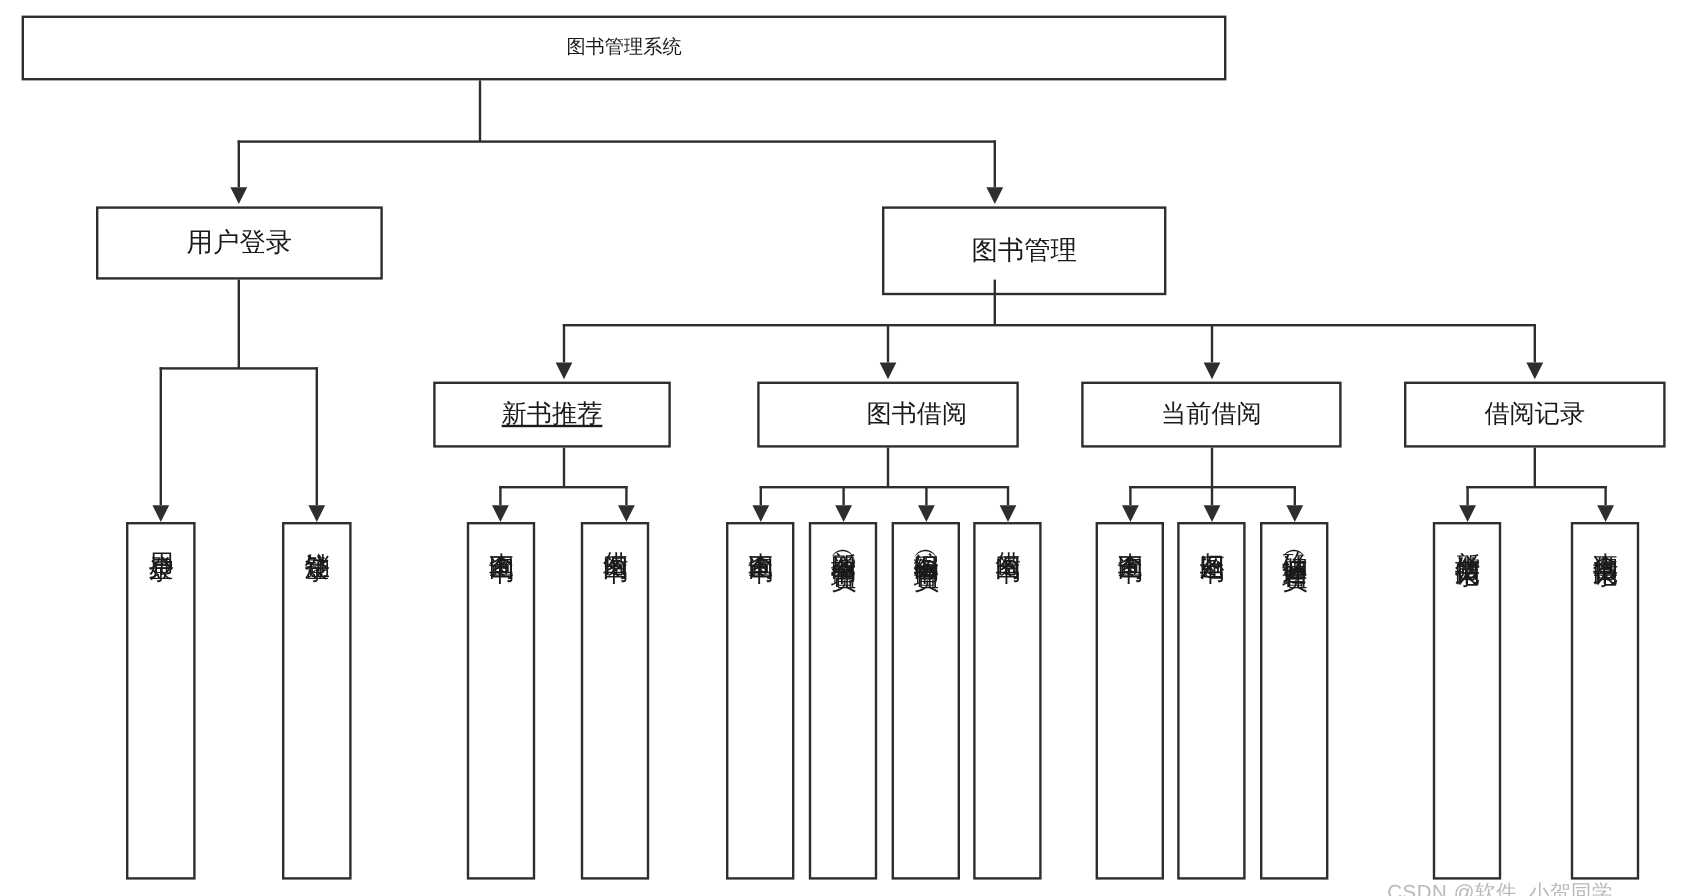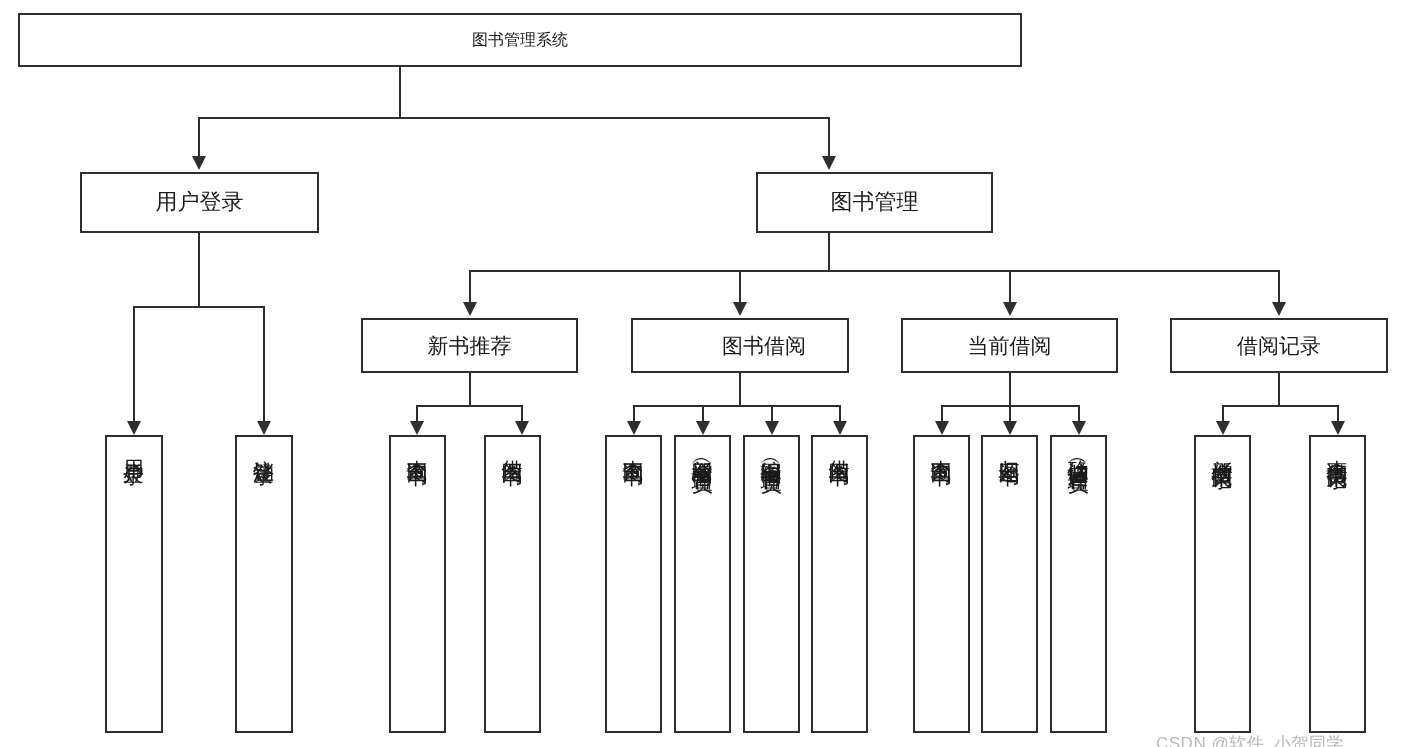--- a/index.html
+++ b/index.html
@@ -81,21 +81,21 @@
   <div class="hline" style="left:198px; top:117px; width:632px;"></div>
 
   <div class="vline" style="left:198px; top:117px; height:39px;"></div>
   <div class="arrow" style="left:192px; top:156px;"></div>
   <div class="vline" style="left:828px; top:117px; height:39px;"></div>
   <div class="arrow" style="left:822px; top:156px;"></div>
 
   <div class="node level2" style="left:80px; top:172px; width:239px; height:61px;">
     <span>用户登录</span>
   </div>
-  <div class="node level2" style="left:756px; top:172px; width:237px; height:61px;">
+  <div class="node level2" style="left:735px; top:172px; width:237px; height:74px;">
     <span>图书管理</span>
   </div>
 
   <div class="vline" style="left:198px; top:233px; height:74px;"></div>
   <div class="hline" style="left:133px; top:306px; width:132px;"></div>
   <div class="vline" style="left:133px; top:306px; height:115px;"></div>
   <div class="arrow" style="left:127px; top:421px;"></div>
   <div class="vline" style="left:263px; top:306px; height:115px;"></div>
   <div class="arrow" style="left:257px; top:421px;"></div>
 
@@ -110,21 +110,21 @@
   <div class="hline" style="left:469px; top:270px; width:811px;"></div>
   <div class="vline" style="left:469px; top:270px; height:32px;"></div>
   <div class="arrow" style="left:463px; top:302px;"></div>
   <div class="vline" style="left:739px; top:270px; height:32px;"></div>
   <div class="arrow" style="left:733px; top:302px;"></div>
   <div class="vline" style="left:1009px; top:270px; height:32px;"></div>
   <div class="arrow" style="left:1003px; top:302px;"></div>
   <div class="vline" style="left:1278px; top:270px; height:32px;"></div>
   <div class="arrow" style="left:1272px; top:302px;"></div>
 
-  <div class="node level3" style="left:361px; top:318px; width:217px; height:55px;">
+  <div class="node level3" style="left:361px; top:318px; width:198px; height:55px;text-decoration:underline;">
     <span>新书推荐</span>
   </div>
   <div class="node level3" style="left:631px; top:318px; width:218px; height:55px;padding-left:48px;">
     <span>图书借阅</span>
   </div>
   <div class="node level3" style="left:901px; top:318px; width:217px; height:55px;">
     <span>当前借阅</span>
   </div>
   <div class="node level3" style="left:1170px; top:318px; width:218px; height:55px;">
     <span>借阅记录</span>

